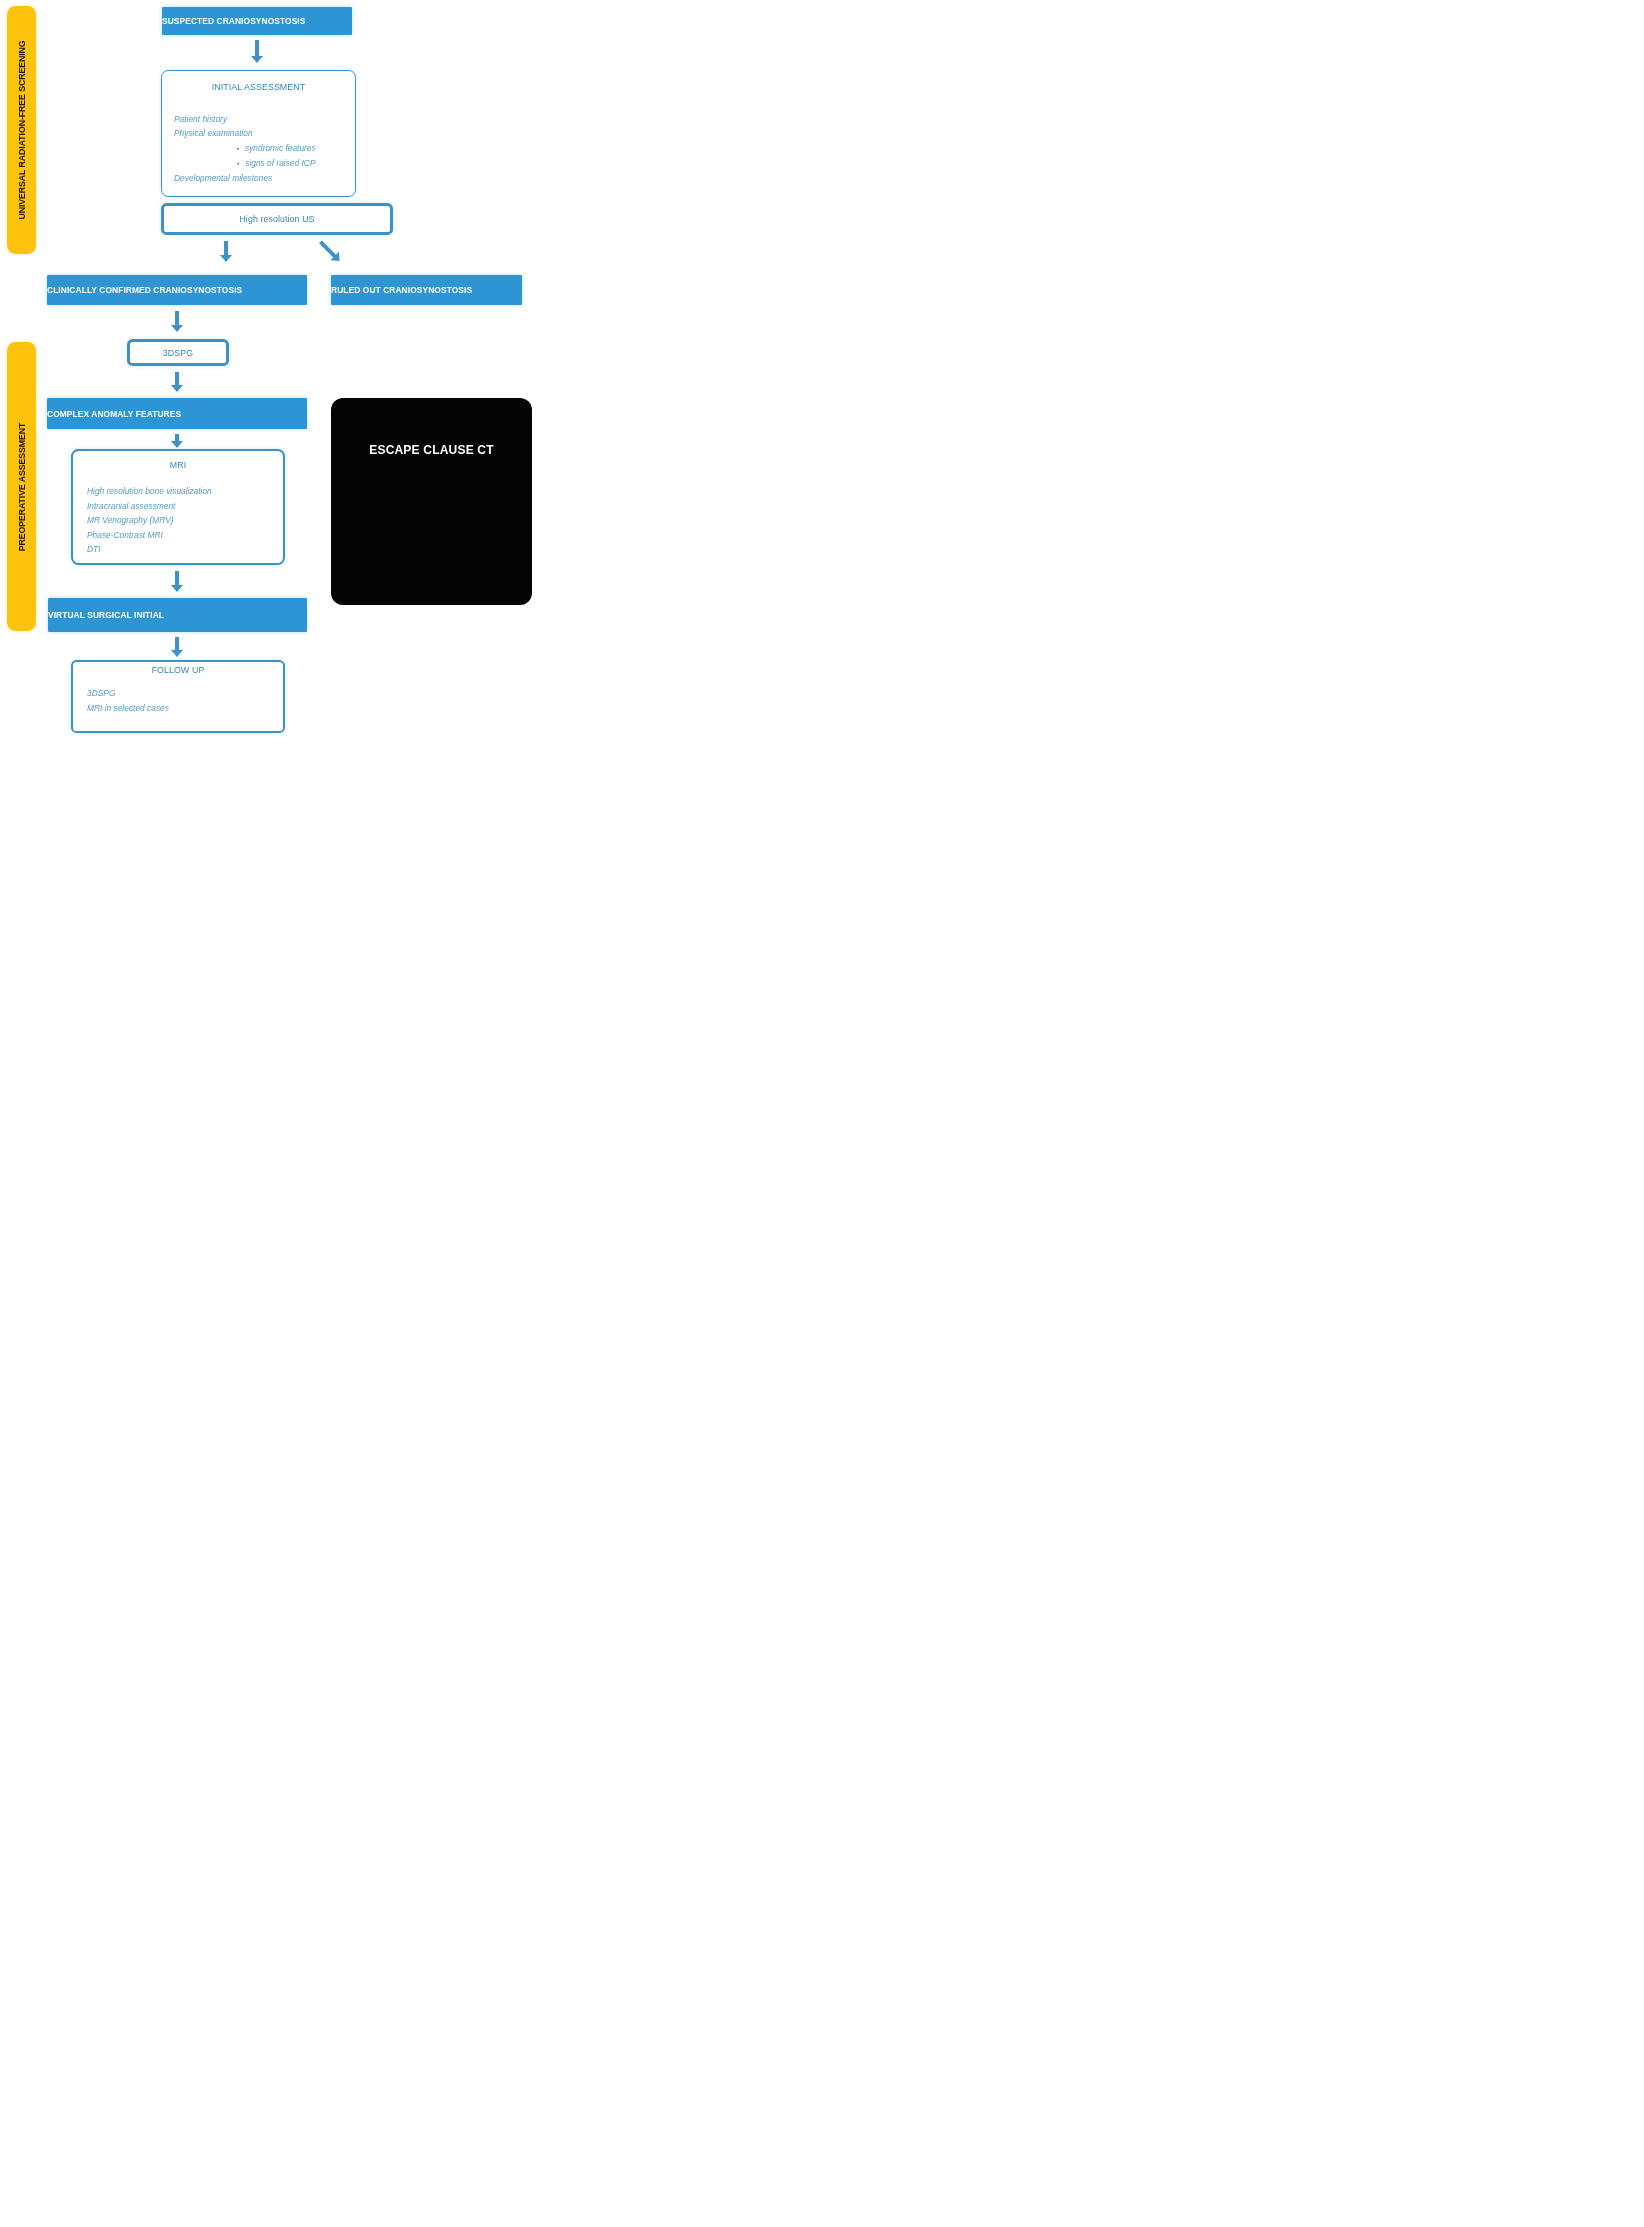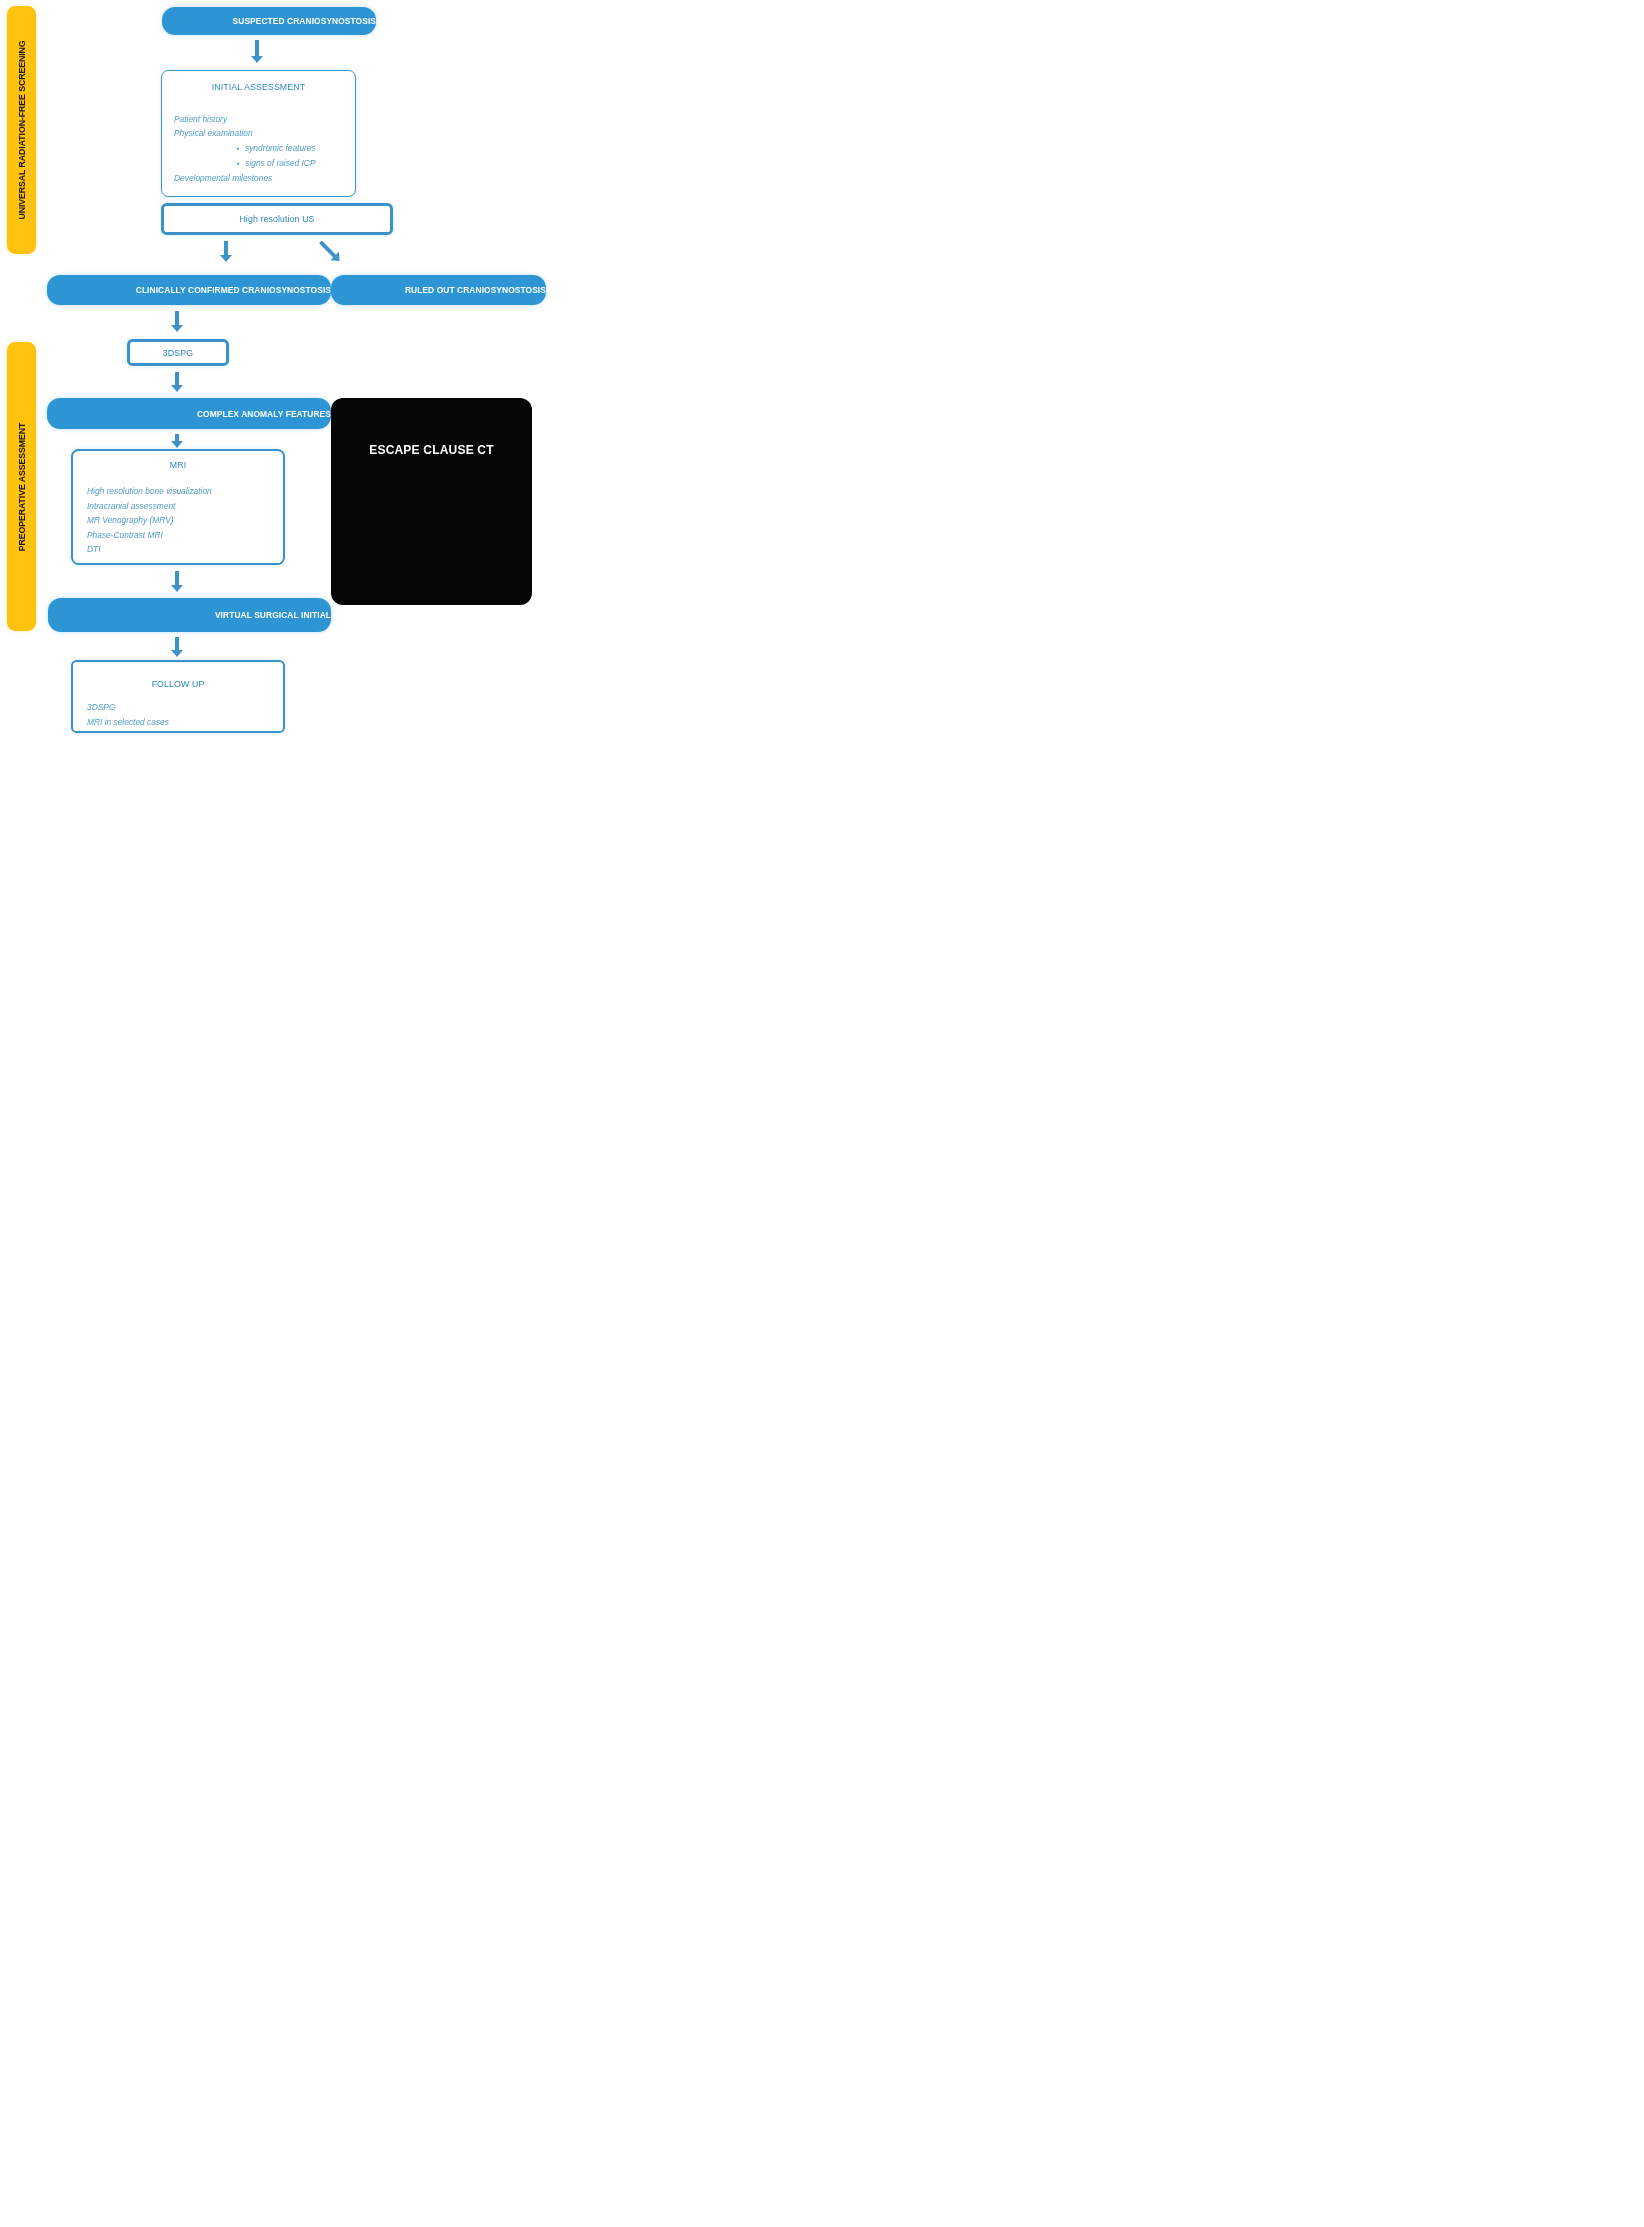--- a/index.html
+++ b/index.html
@@ -22,25 +22,24 @@
     position:absolute;width:29px;background:var(--yellow);border-radius:8.4px;
     display:flex;align-items:center;justify-content:center;
     box-shadow:0 0 3.7px rgba(255,205,60,.45);
   }
   .ybar-text{
     transform:rotate(-90deg);white-space:nowrap;font-weight:700;font-size:8.8px;
     color:#181210;letter-spacing:-0.1px;
   }
   
   .nodef{
-    position:absolute;background:var(--blue-fill);border-radius:13px;
-    display:flex;align-items:center;justify-content:flex-end;text-align:center;
+    position:absolute;background:var(--blue-fill);border-radius:1px;
+    display:flex;align-items:center;justify-content:flex-start;text-align:center;
     color:var(--white);font-weight:700;font-size:8.4px;letter-spacing:0.1px;
     box-shadow:0 0 4.7px rgba(125,195,240,.55);
-    padding-left:24px;
   }
   
   .nodeo{
     position:absolute;background:#fff;border:1.9px solid var(--blue-border);
     border-radius:7.4px;box-shadow:0 0 4.2px rgba(125,195,240,.35);box-sizing:border-box;
   }
   .nodeo.thick{border-width:3.3px;border-radius:5.6px;}
   .nodeo.center{display:flex;align-items:center;justify-content:center;}
   .o-title{text-align:center;font-weight:400;color:var(--blue-title);font-size:8.8px;letter-spacing:0.1px;}
   .o-body{color:var(--blue-text);font-size:8.4px;line-height:14.4px;font-style:italic;}
@@ -163,21 +162,21 @@
   <div class="nodef" style="left:48px;top:598px;width:259px;height:34px">
     <span>VIRTUAL SURGICAL INITIAL</span>
   </div>
 
   <div class="arrow" style="left:171px;top:637px;height:19.5px">
     <i class="stem"></i>
       <i class="head"></i>
   </div>
 
   <div class="nodeo" style="left:71px;top:660px;width:214px;height:73px;border-width:2.3px;border-radius:5.6px">
-    <div class="o-title" style="margin-top:17px">FOLLOW UP</div>
+    <div class="o-title" style="margin-top:3px">FOLLOW UP</div>
     <div class="o-body" style="margin-top:11.2px;padding-left:14px">
       <div class="line">3DSPG</div>
       <div class="line">MRI in selected cases</div>
     </div>
   </div>
 
 </div>
 
 
 </body></html>

